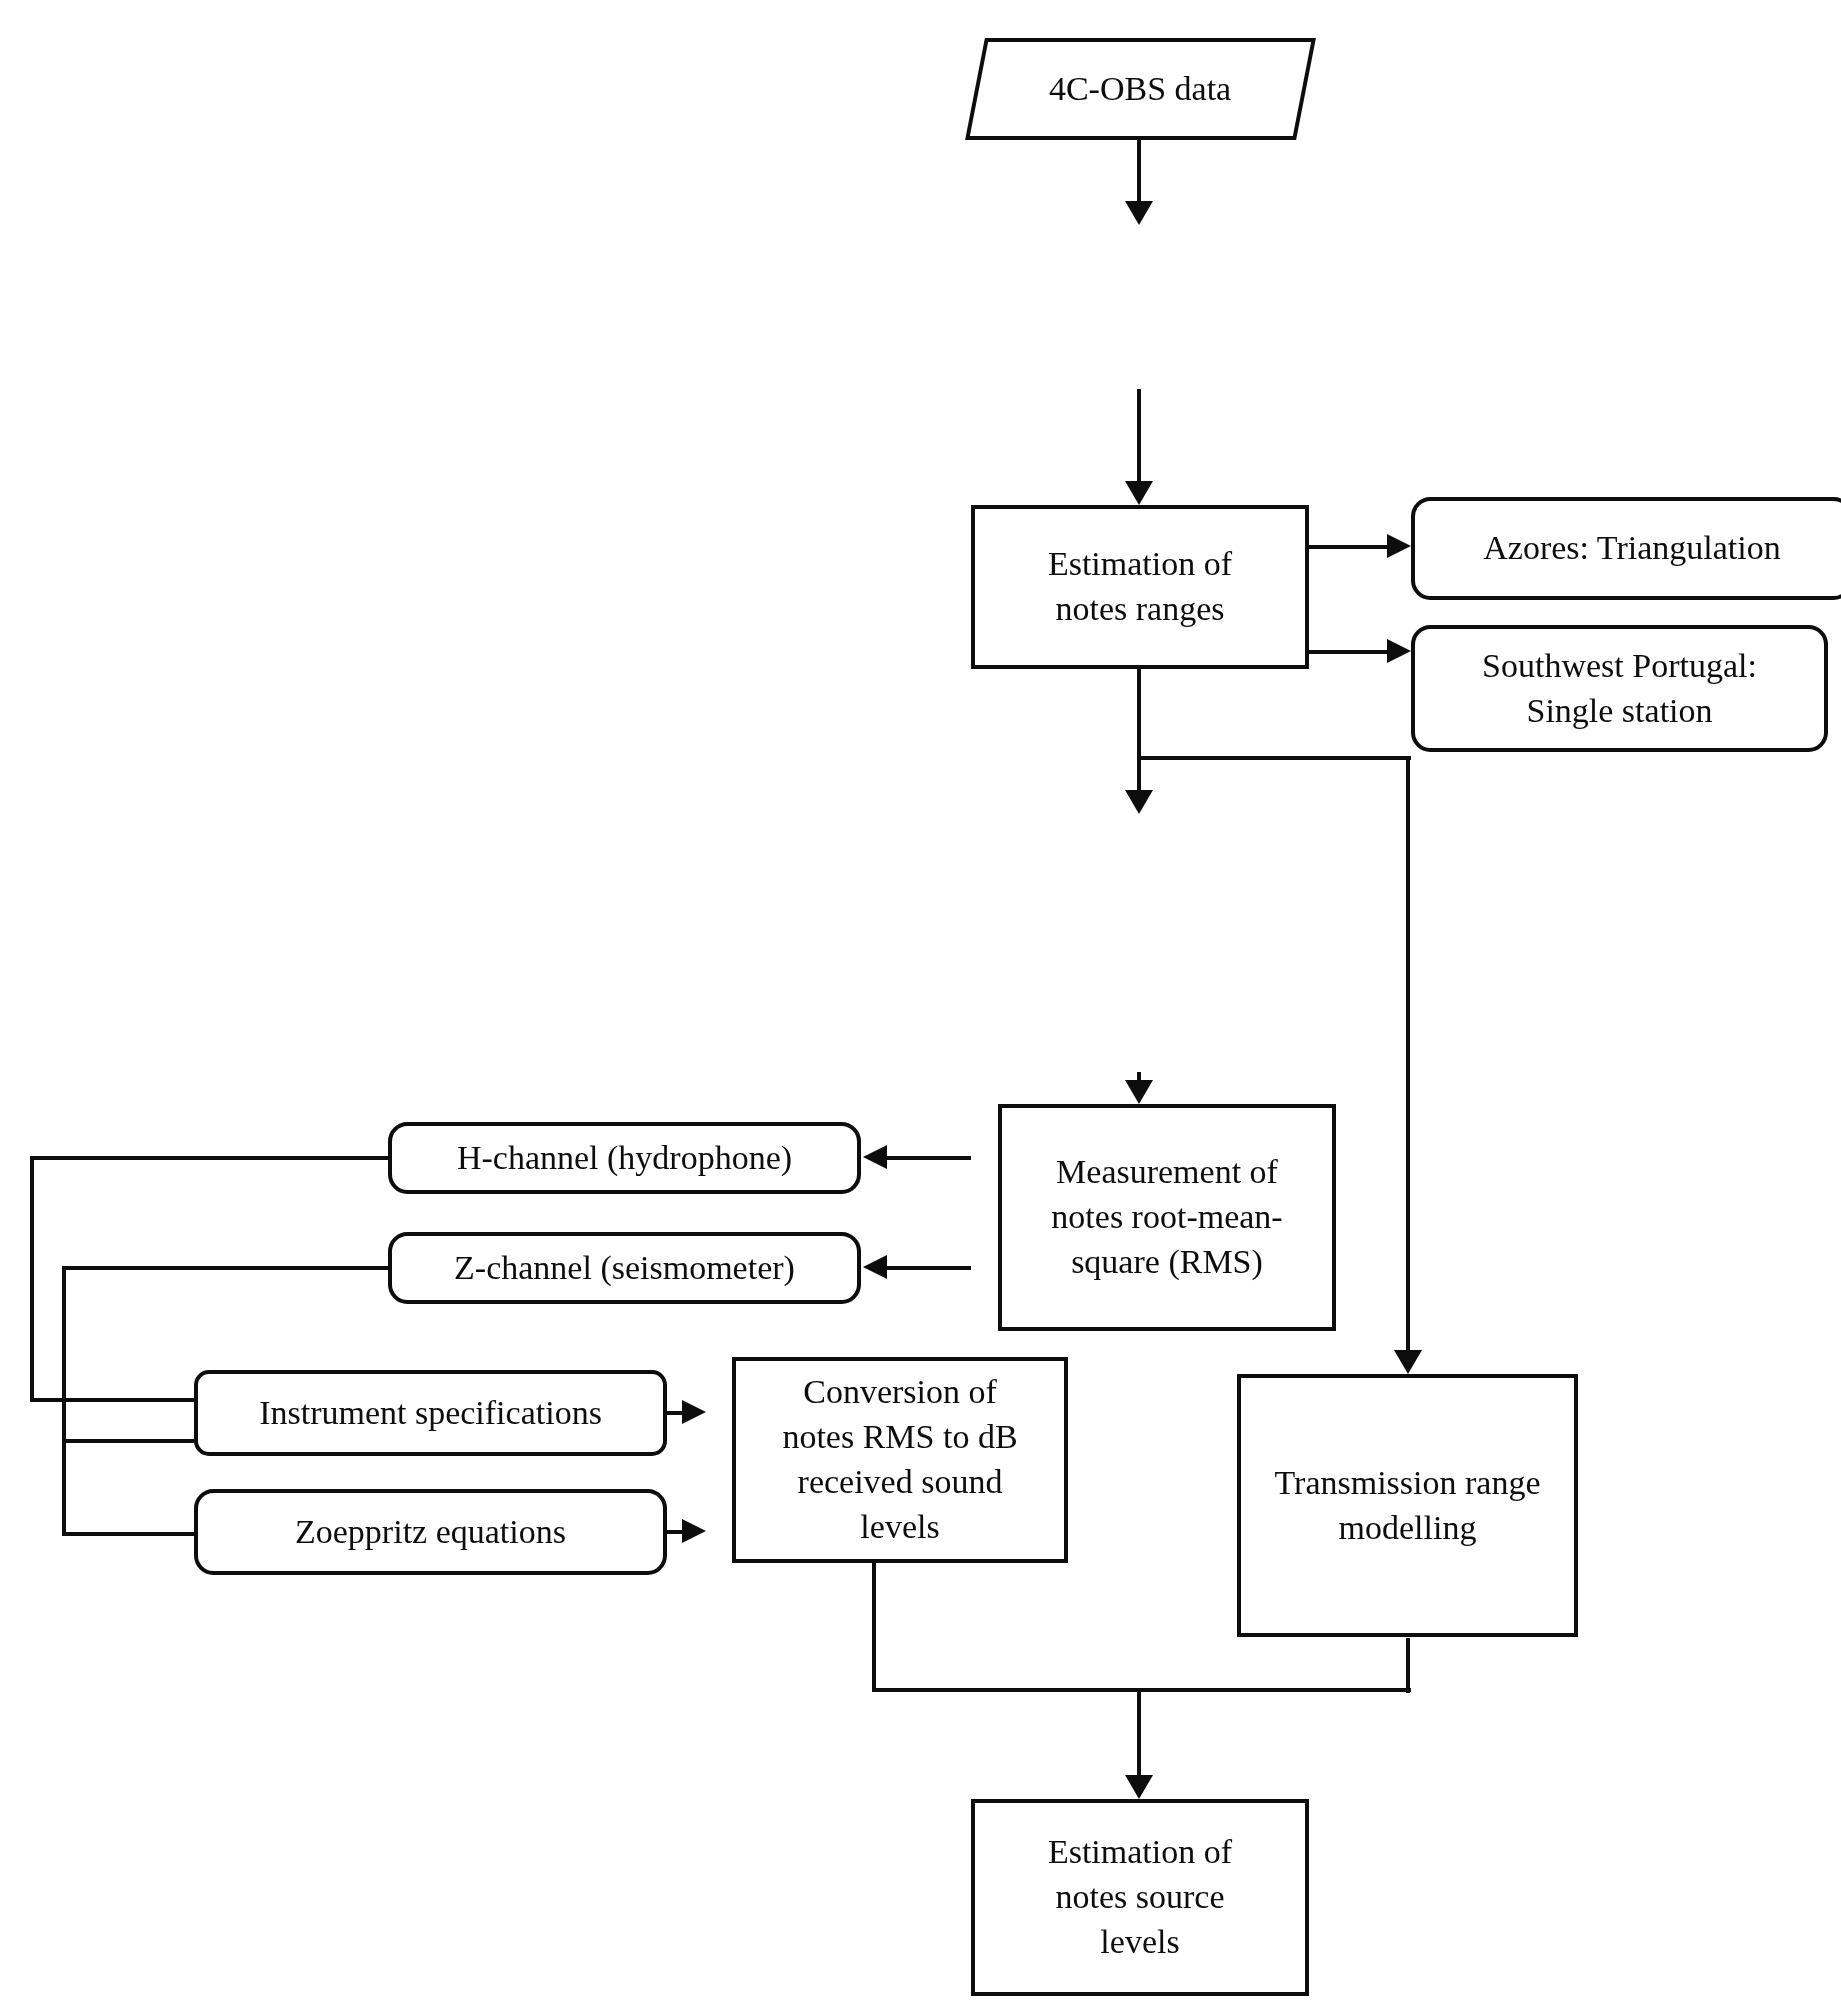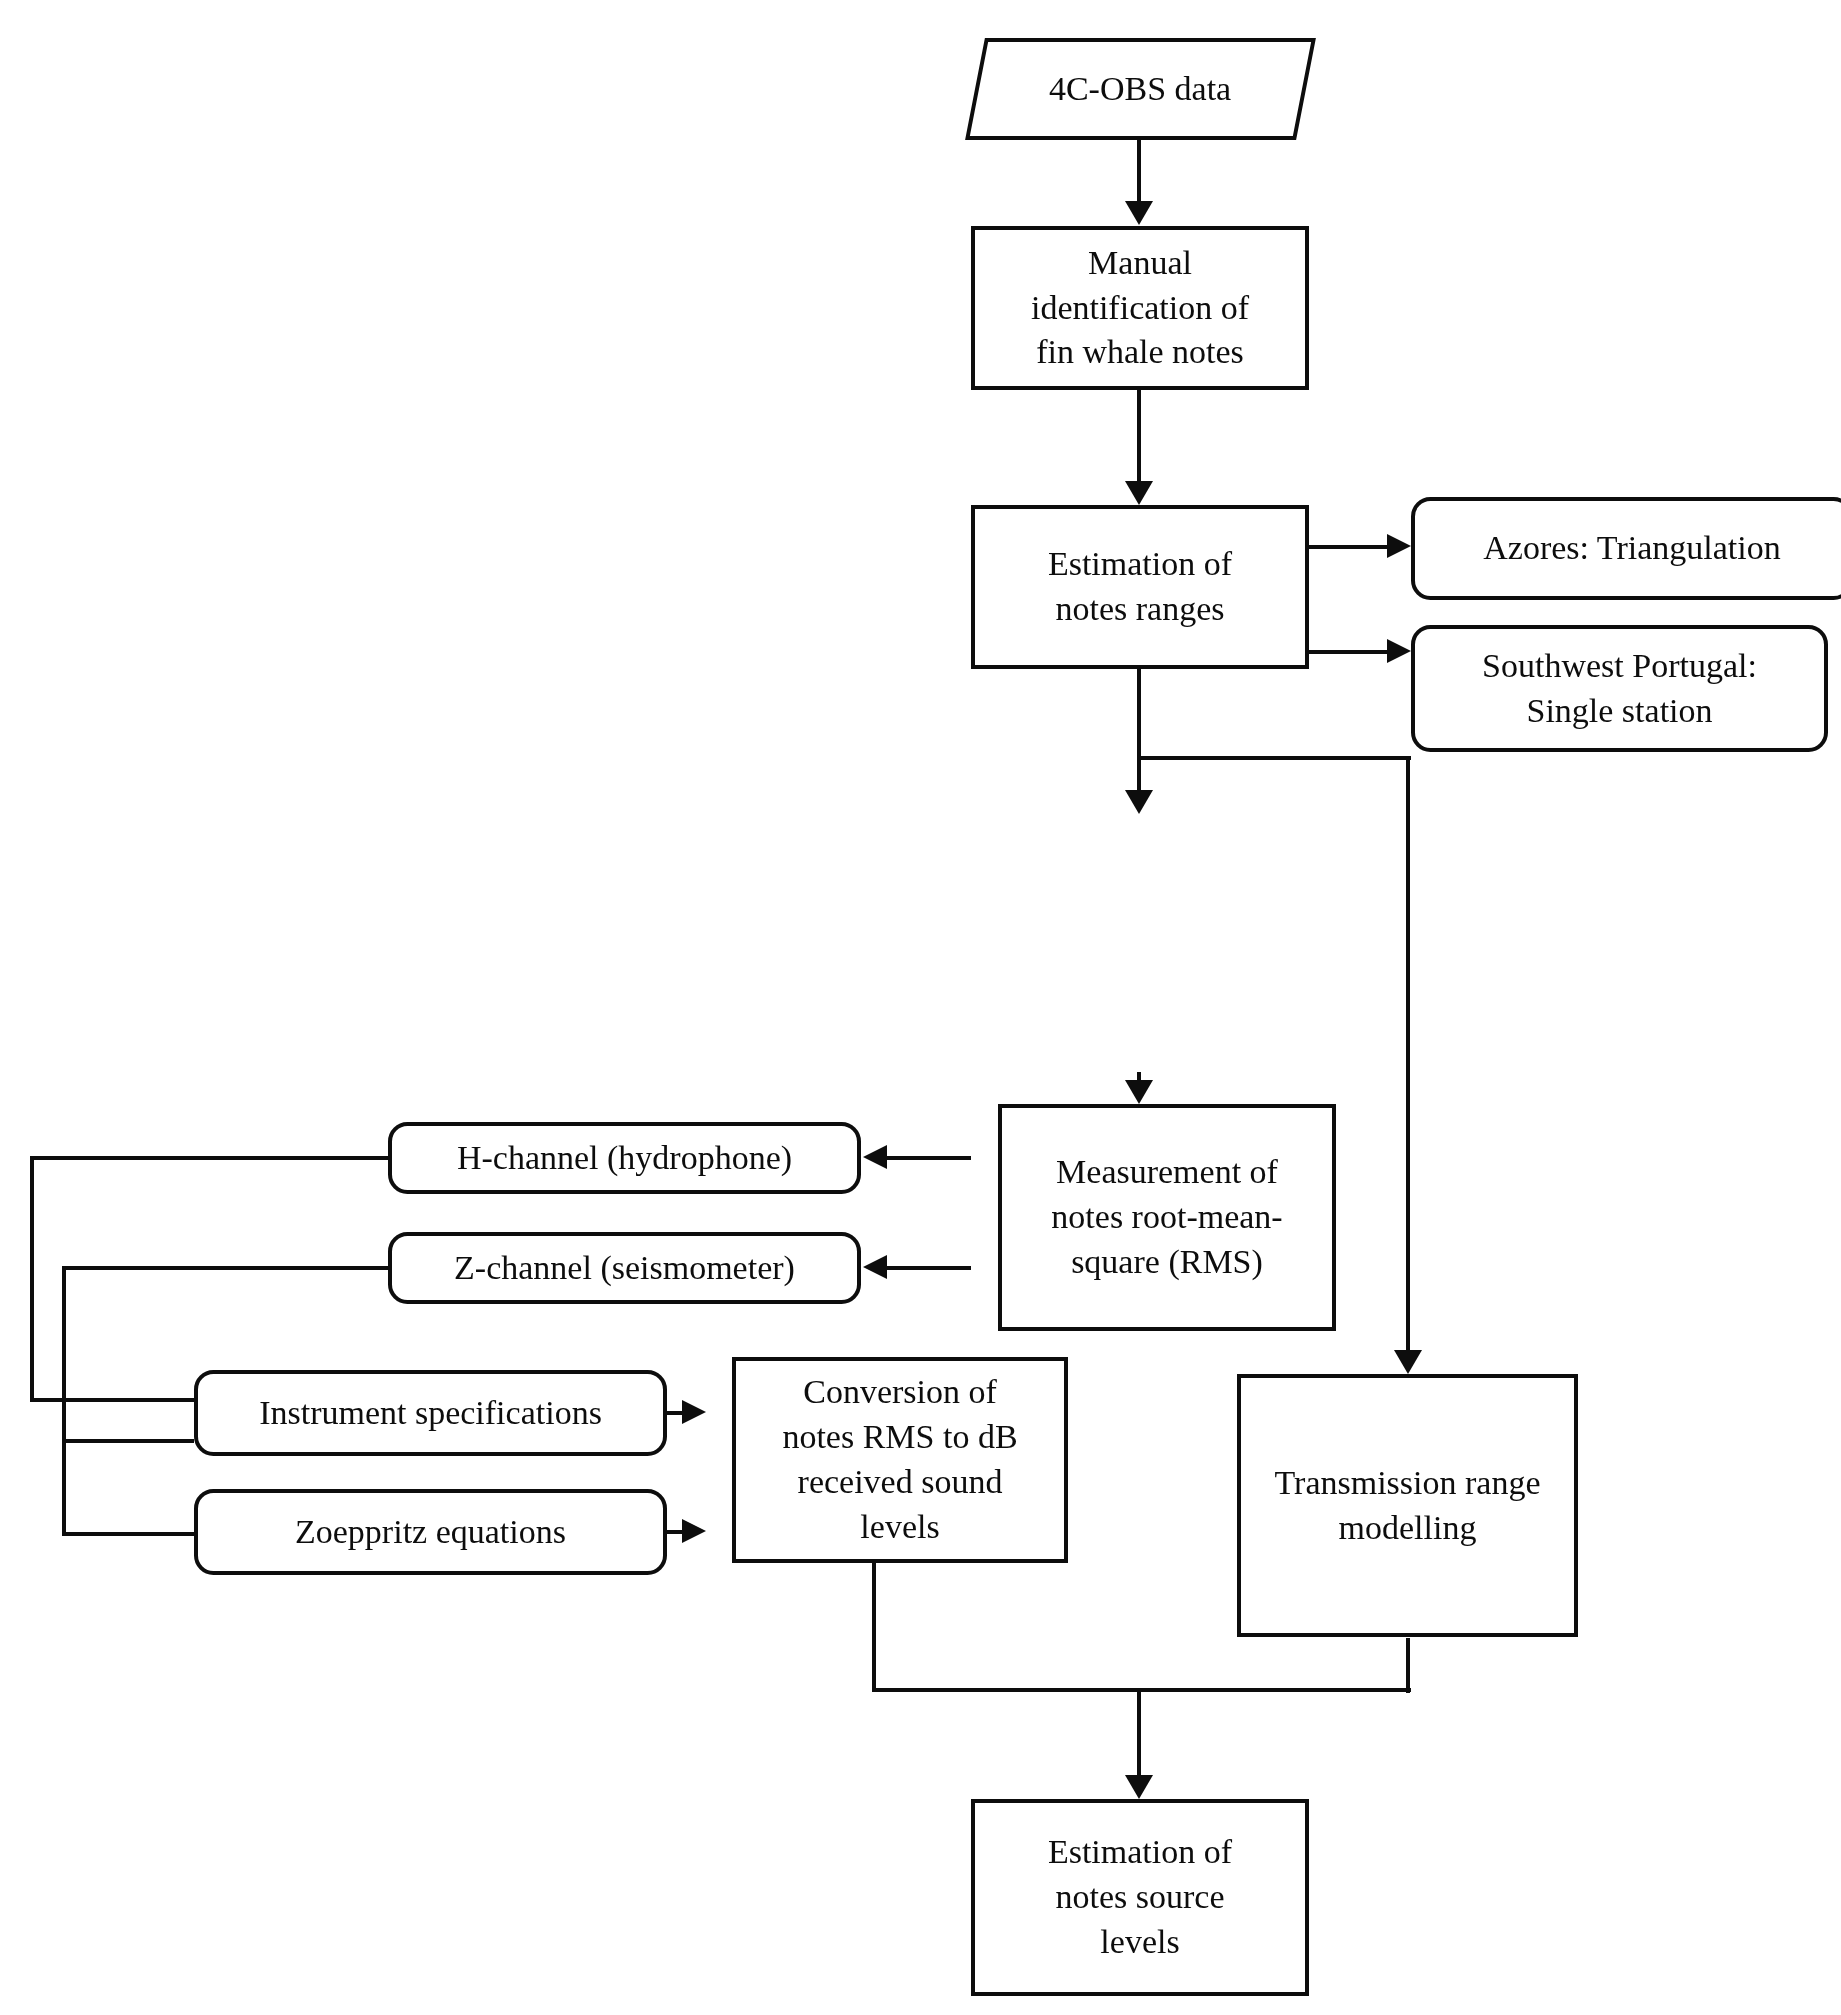--- a/index.html
+++ b/index.html
@@ -48,25 +48,20 @@
 </style>
 </head>
 <body>
 
 <div class="canvas">
 
   <div class="node skew" style="left:975px;top:38px;width:331px;height:102px;">
     <span class="lbl unskew">4C-OBS data</span>
   </div>
 
-  <div class="node" style="left:971px;top:226px;width:338px;height:164px;">
-    <span class="lbl">Manual
-identification of
-fin whale notes</span>
-  </div>
 
   <div class="node" style="left:971px;top:505px;width:338px;height:164px;">
     <span class="lbl">Estimation of
 notes ranges</span>
   </div>
 
   <div class="node rounded" style="left:1411px;top:497px;width:442px;height:103px;text-align:right;">
     <span class="lbl">Azores: Triangulation</span>
   </div>
 
@@ -83,21 +78,21 @@
   </div>
 
   <div class="node rounded" style="left:388px;top:1232px;width:473px;height:72px;">
     <span class="lbl">Z-channel (seismometer)</span>
   </div>
 
   <div class="node rounded" style="left:388px;top:1122px;width:473px;height:72px;">
     <span class="lbl">H-channel (hydrophone)</span>
   </div>
 
-  <div class="node rounded" style="left:194px;top:1370px;width:473px;height:86px;">
+  <div class="node rounded" style="left:194px;top:1370px;width:473px;height:86px;border-radius:15px;">
     <span class="lbl">Instrument specifications</span>
   </div>
 
   <div class="node rounded" style="left:194px;top:1489px;width:473px;height:86px;">
     <span class="lbl">Zoeppritz equations</span>
   </div>
 
   <div class="node" style="left:732px;top:1357px;width:336px;height:206px;">
     <span class="lbl">Conversion of
 notes RMS to dB

